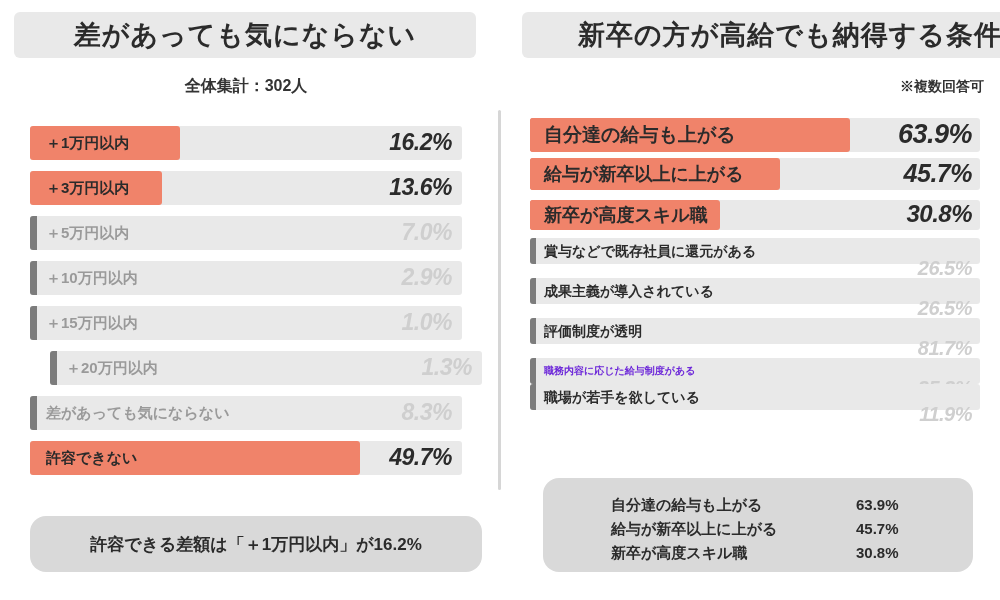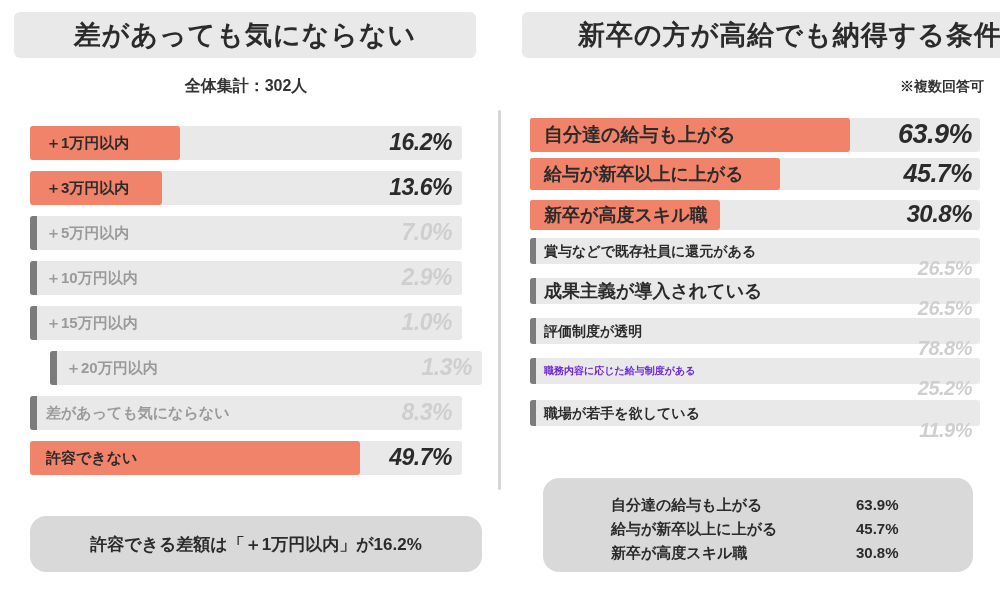--- a/index.html
+++ b/index.html
@@ -302,38 +302,38 @@
         <div class="track" style="top: 0px; height: 26px;"></div>
         <div class="fill" style="top: 0px; height: 26px; width: 168px; background: rgb(233, 233, 233);"></div>
         <div class="cap" style="top: 0px; height: 26px; background: rgb(124, 124, 124);"></div>
         <div class="lbl" style="top: 0px; height: 26px; line-height: 26px; font-size: 14px; color: rgb(43, 43, 43);">賞与などで既存社員に還元がある</div>
         <div class="val" style="font-size: 20px; color: rgb(207, 207, 207); right: 8px; top: 20px; line-height: 20px;">26.5%</div>
       </div>
       <div class="rrow" style="top: 278px; height: 26px;">
         <div class="track" style="top: 0px; height: 26px;"></div>
         <div class="fill" style="top: 0px; height: 26px; width: 168px; background: rgb(233, 233, 233);"></div>
         <div class="cap" style="top: 0px; height: 26px; background: rgb(124, 124, 124);"></div>
-        <div class="lbl" style="top: 0px; height: 32px; line-height: 26px; font-size: 18px; color: rgb(43, 43, 43);">成果主義が導入されている</div>
+        <div class="lbl" style="top: 0px; height: 32px; line-height: 26px; font-size: 14px; color: rgb(43, 43, 43);">成果主義が導入されている</div>
         <div class="val" style="font-size: 20px; color: rgb(207, 207, 207); right: 8px; top: 20px; line-height: 20px;">26.5%</div>
       </div>
       <div class="rrow" style="top: 318px; height: 26px;">
         <div class="track" style="top: 0px; height: 26px;"></div>
         <div class="fill" style="top: 0px; height: 26px; width: 162px; background: rgb(233, 233, 233);"></div>
         <div class="cap" style="top: 0px; height: 26px; background: rgb(124, 124, 124);"></div>
         <div class="lbl" style="top: 0px; height: 26px; line-height: 26px; font-size: 14px; color: rgb(43, 43, 43);">評価制度が透明</div>
-        <div class="val" style="font-size: 20px; color: rgb(207, 207, 207); right: 8px; top: 20px; line-height: 20px;">78.8%</div>
+        <div class="val" style="font-size: 20px; color: rgb(207, 207, 207); right: 8px; top: 20px; line-height: 20px;">81.7%</div>
       </div>
       <div class="rrow" style="top: 358px; height: 26px;">
         <div class="track" style="top: 0px; height: 26px;"></div>
         <div class="fill" style="top: 0px; height: 26px; width: 160px; background: rgb(233, 233, 233);"></div>
         <div class="cap" style="top: 0px; height: 26px; background: rgb(124, 124, 124);"></div>
         <div class="lbl" style="top: 0px; height: 26px; line-height: 26px; font-size: 10px; color: #6d28d9;">職務内容に応じた給与制度がある</div>
         <div class="val" style="font-size: 20px; color: rgb(207, 207, 207); right: 8px; top: 20px; line-height: 20px;">25.2%</div>
       </div>
-      <div class="rrow" style="top: 400px; height: 38px;">
+      <div class="rrow" style="top: 384px; height: 38px;">
         <div class="track" style="top: 0px; height: 26px;"></div>
         <div class="fill" style="top: 0px; height: 26px; width: 100px; background: rgb(233, 233, 233);"></div>
         <div class="cap" style="top: 0px; height: 26px; background: rgb(124, 124, 124);"></div>
         <div class="lbl" style="top: 0px; height: 26px; line-height: 26px; font-size: 14px; color: rgb(43, 43, 43);">職場が若手を欲している</div>
         <div class="val" style="font-size: 20px; color: rgb(207, 207, 207); right: 8px; top: 20px; line-height: 20px;">11.9%</div>
       </div>
     </div>
 
   <div class="summary-box">
     <div id="summary-rows">

